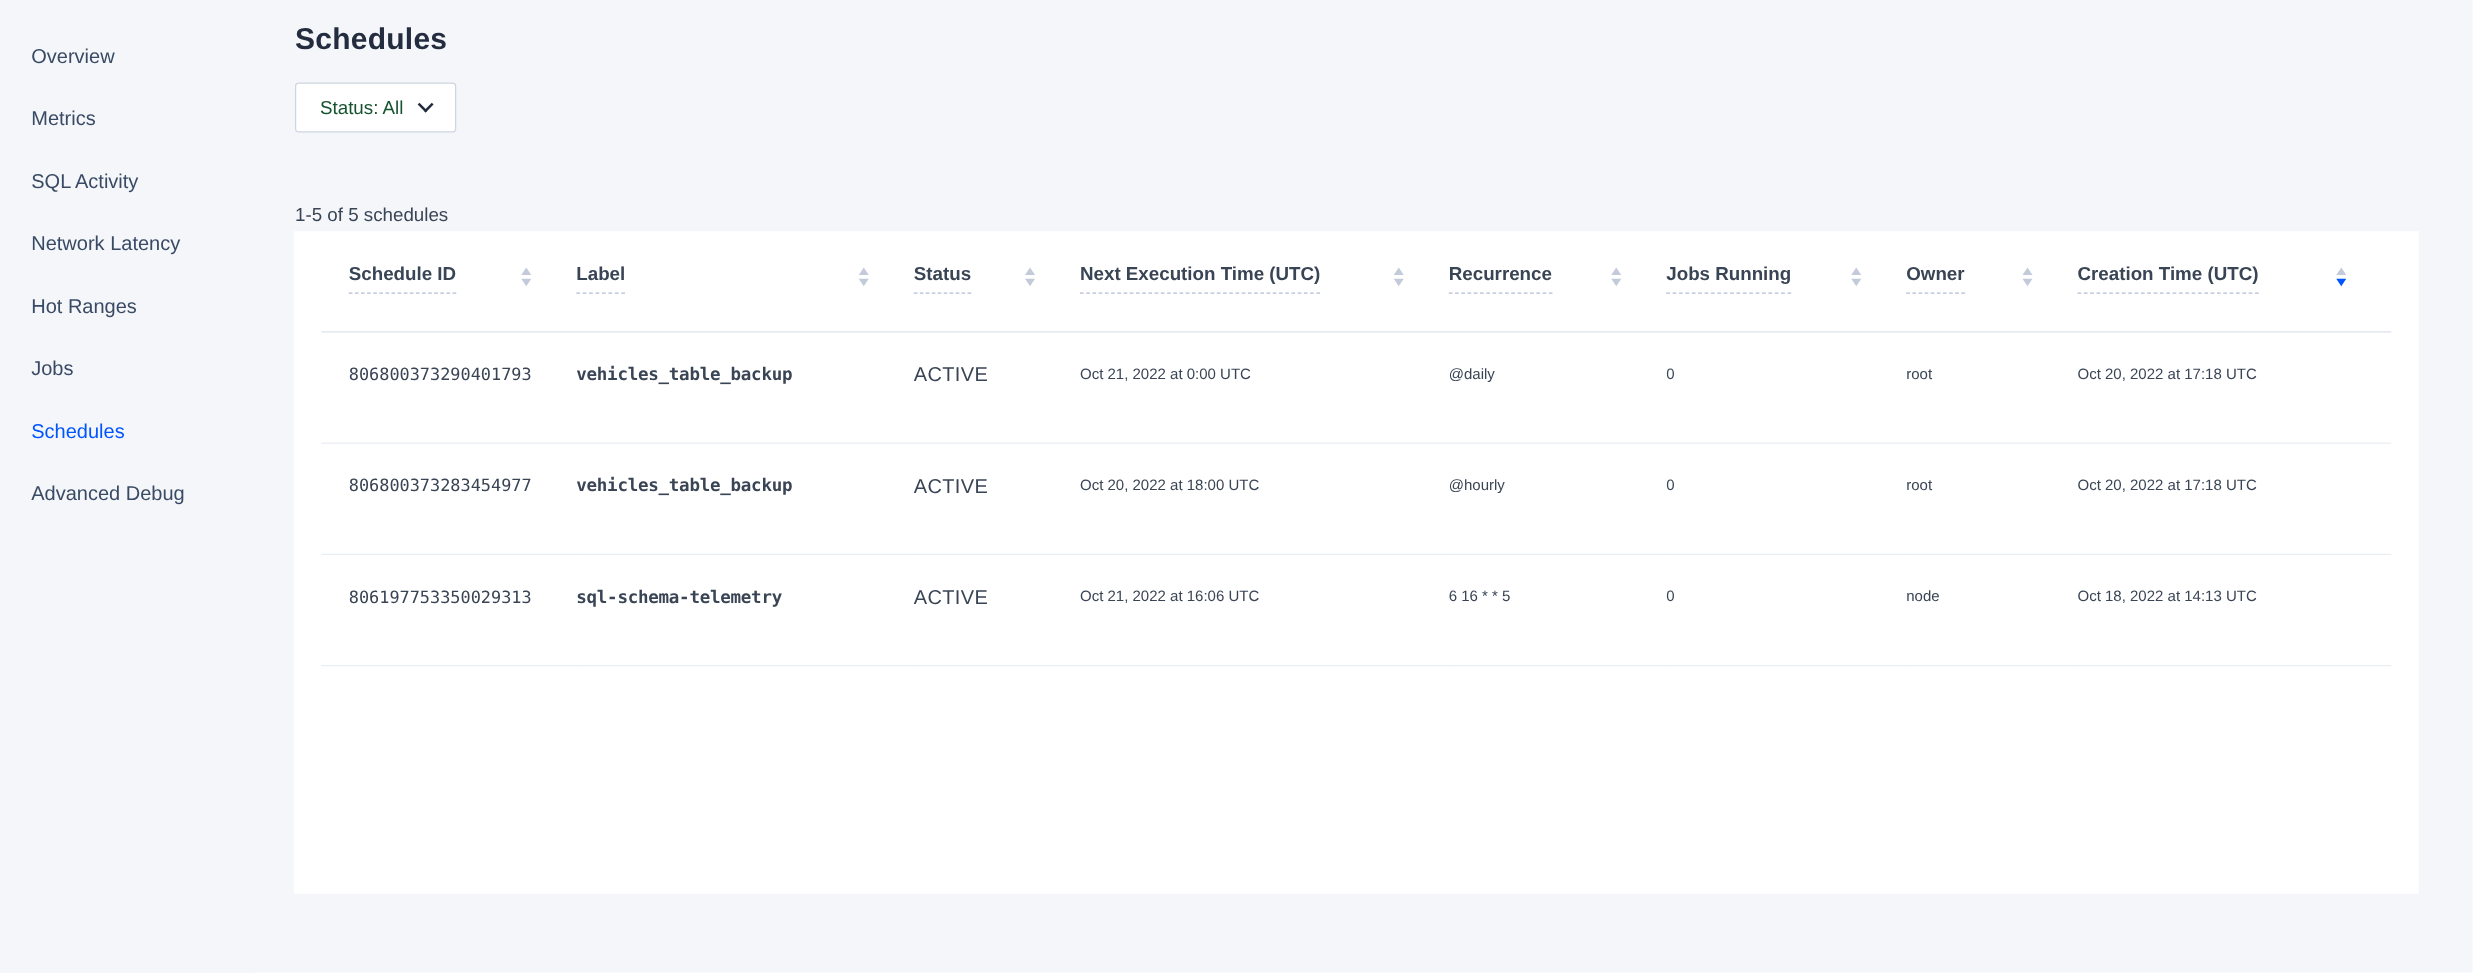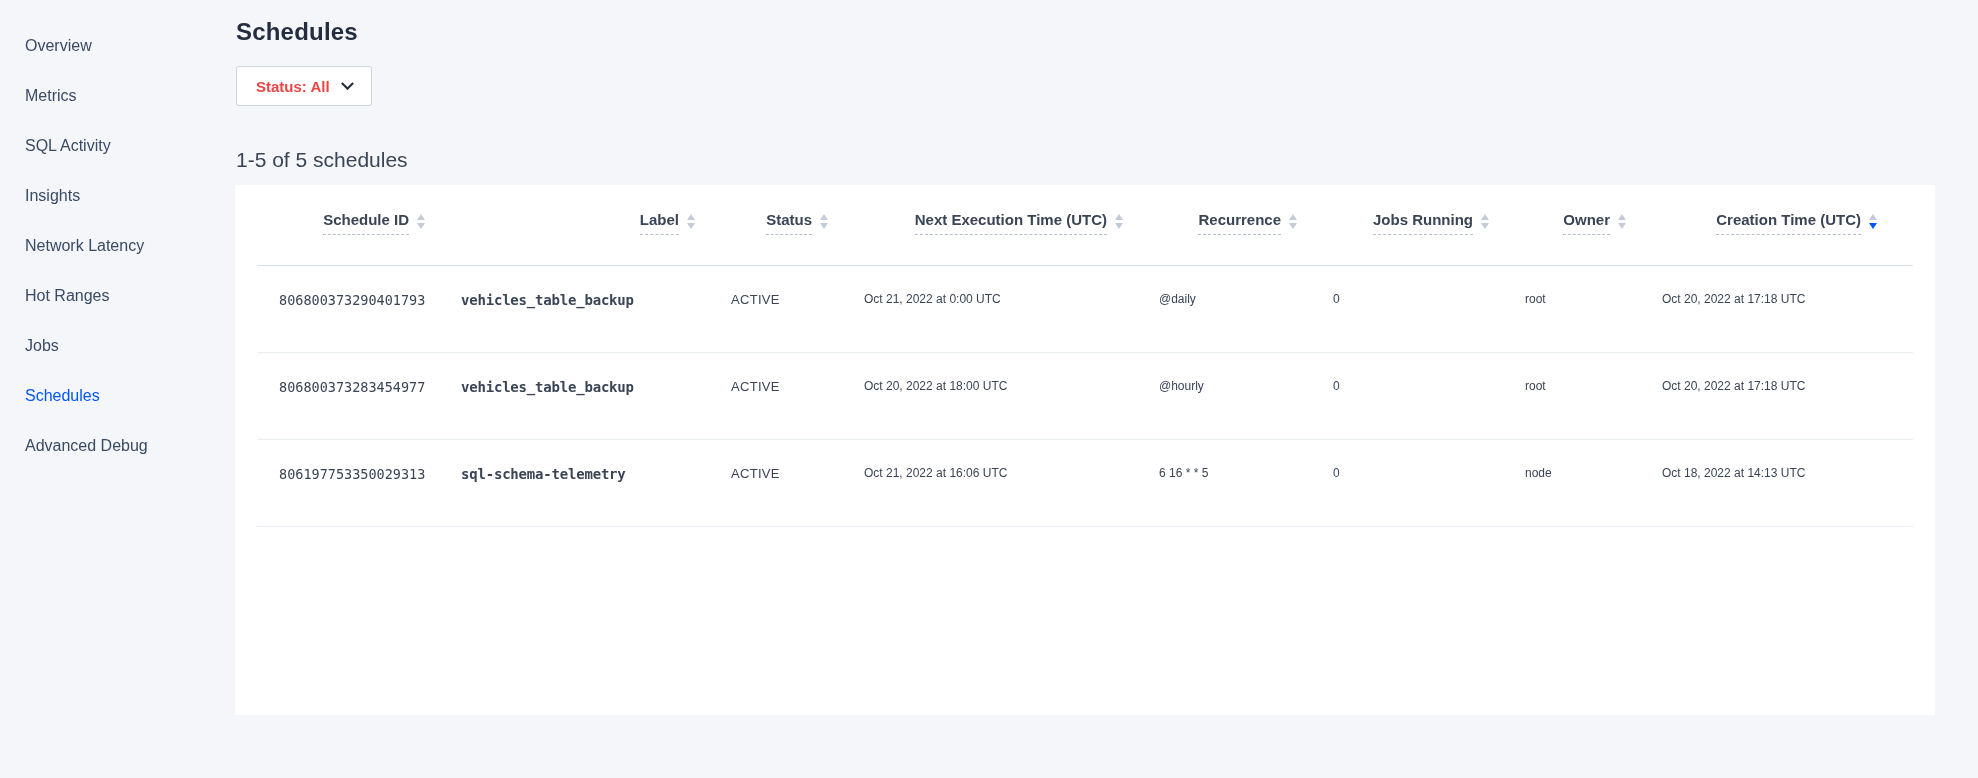--- a/index.html
+++ b/index.html
@@ -24,65 +24,64 @@
   .nav-item.active{color:var(--blue);}
   
   .page-title{
     position:absolute;left:236px;top:18px;
     font-size:24px;font-weight:bold;color:var(--title);letter-spacing:.2px;
   }
   .filters{position:absolute;left:236px;top:66px;display:flex;gap:17px;}
   .dropdown-btn{
     height:40px;background:var(--card);border:1px solid var(--btnborder);
     border-radius:3px;display:flex;align-items:center;gap:13px;
-    padding:0 19px;font-size:15px;font-weight:bold;color:#ef4444;
+    padding:0 19px;font-size:15px;font-weight:normal;color:#14532d;
     font-family:inherit;cursor:pointer;
   }
   .chevron{
     width:9px;height:9px;border-right:2px solid #222b3b;border-bottom:2px solid #222b3b;
     transform:rotate(45deg) translate(-2px,-2px);display:inline-block;
   }
-  .results-count{position:absolute;left:236px;top:148px;font-size:21px;color:var(--text);}
+  .results-count{position:absolute;left:236px;top:164px;font-size:15px;color:var(--text);}
   
   .table-card{
     position:absolute;left:235px;top:185px;width:1700px;height:530px;
     background:var(--card);padding:0 22px;overflow:hidden;
   }
   table{width:100%;border-collapse:collapse;table-layout:fixed;}
   th{
     text-align:left;vertical-align:top;padding:26px 10px 30px 0;
     border-bottom:1px solid var(--headline);
     font-size:15px;font-weight:bold;color:var(--text);cursor:pointer;
   }
   th:first-child{padding-left:22px;}
-  .th-inner{display:flex;align-items:flex-start;justify-content:flex-end;}
+  .th-inner{display:flex;align-items:flex-start;justify-content:space-between;}
   .th-label{border-bottom:1px dashed var(--dash);padding-bottom:6px;white-space:nowrap;}
   .sort-icons{display:flex;flex-direction:column;gap:3px;margin:3px 26px 0 8px;flex:none;}
   .caret{width:0;height:0;border-left:4.5px solid transparent;border-right:4.5px solid transparent;}
   .caret.up{border-bottom:6px solid var(--caret);}
   .caret.down{border-top:6px solid var(--caret);}
   .caret.down.active{border-top-color:var(--blue);}
   td{
     vertical-align:top;padding:26px 10px 44px 0;
     border-bottom:1px solid var(--rowline);
     font-size:12px;color:var(--text);white-space:nowrap;overflow:hidden;
   }
   td:first-child{padding-left:22px;}
   .cell-schedule_id{font-family:"DejaVu Sans Mono","Liberation Mono",monospace;font-size:13.5px;}
   .cell-label{font-family:"DejaVu Sans Mono","Liberation Mono",monospace;font-weight:bold;font-size:14px;letter-spacing:-.2px;}
-  .cell-status{font-size:13px;letter-spacing:.3px;}
+  .cell-status{font-size:16px;letter-spacing:.3px;}
 </style>
 </head>
 <body>
 
 <nav class="sidebar">
     <div class="nav-item">Overview</div>
     <div class="nav-item">Metrics</div>
     <div class="nav-item">SQL Activity</div>
-    <div class="nav-item">Insights</div>
     <div class="nav-item">Network Latency</div>
     <div class="nav-item">Hot Ranges</div>
     <div class="nav-item">Jobs</div>
     <div class="nav-item active">Schedules</div>
     <div class="nav-item">Advanced Debug</div>
   </nav>
 
 <h1 class="page-title">Schedules</h1>
 
 <div class="filters">

